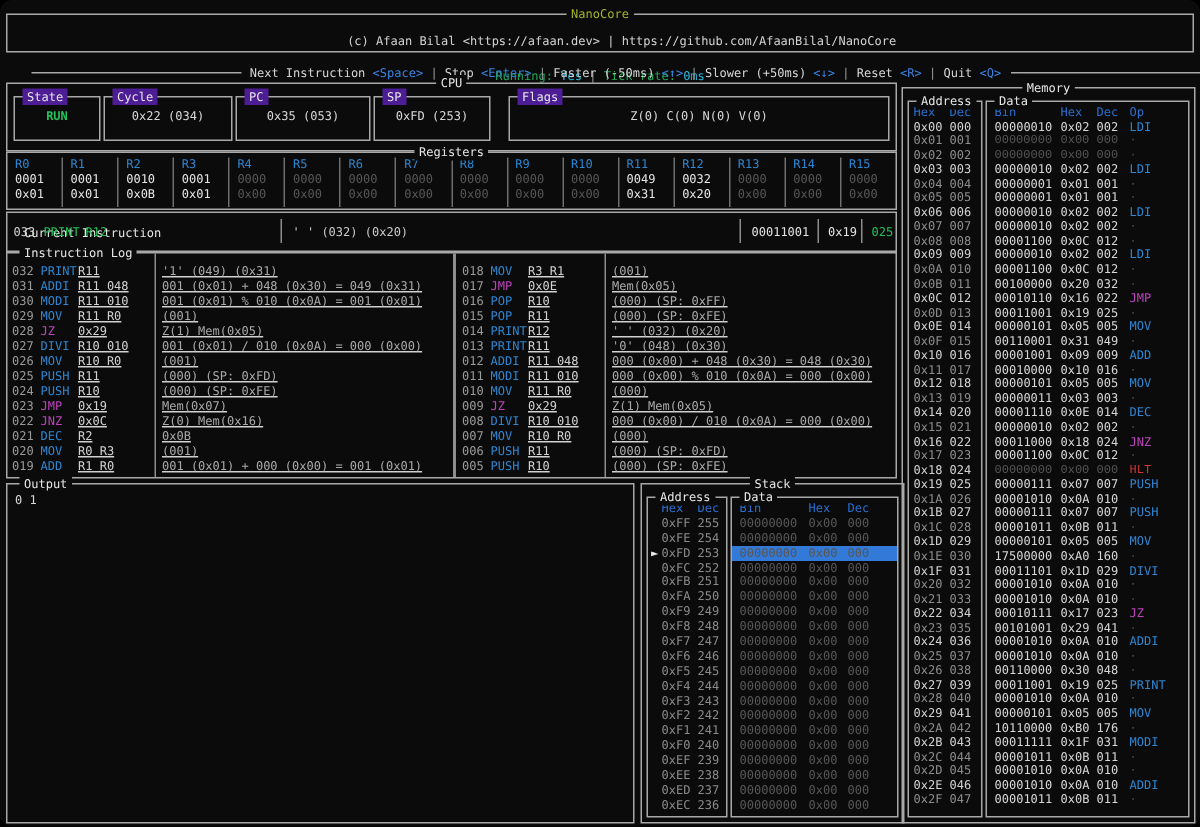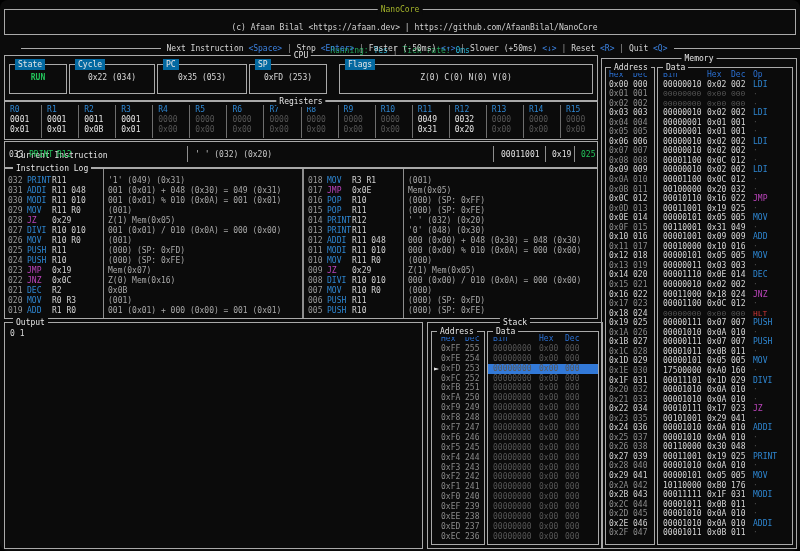--- a/index.html
+++ b/index.html
@@ -17,39 +17,39 @@
   #header-box{left:4px;top:9px;width:790px;height:24px;}
   #header-box .line{line-height:11px;padding-top:1px;white-space:pre;}
   
   #control-bar{position:absolute;left:21px;top:43px;width:792px;height:11px;display:flex;align-items:center;white-space:pre;}
   #control-bar .hline{flex:1;border-top:1px solid #a9a9a9;height:0;}
   #controls{padding:0 6px;}
   .clabel{color:#d6d6d6;} .ckey{color:#3c82e0;} .csep{color:#9a9a9a;}
   
   #cpu-box{left:4px;top:55px;width:592px;height:44px;}
   .cpusub{position:absolute;top:8px;height:28px;border:1px solid #a9a9a9;}
-  .cpusub>.title{position:absolute;top:-6px;left:5px;background:#0369a1;padding:0 3px;line-height:11px;color:#e6e6e6;}
+  .cpusub>.title{position:absolute;top:-6px;left:5px;background:#4c1d95;padding:0 3px;line-height:11px;color:#e6e6e6;}
   .cval{text-align:center;line-height:25px;white-space:pre;color:#d8d8d8;}
   #sub-state{left:4px;width:56px;} #sub-cycle{left:64px;width:84px;}
   #sub-pc{left:152px;width:88px;} #sub-sp{left:244px;width:76px;} #sub-flags{left:334px;width:252px;}
   #sub-state .cval{color:#23c25a;font-weight:bold;}
   
   #registers-box{left:4px;top:101px;width:592px;height:37px;}
   #reg-cols{display:flex;height:33px;padding-top:3px;}
   .regcol{flex:1;border-right:1px solid #6e6e6e;padding-left:5px;line-height:10px;white-space:pre;}
   .regcol:last-child{border-right:none;}
   .regname{color:#2e86d1;}
   .regval{color:#e4e4e4;} .regval.dim{color:#565656;}
   
   #curinstr-box{left:4px;top:141px;width:592px;height:25px;}
   #curinstr-box span{position:absolute;top:8px;white-space:pre;}
   .civ{position:absolute;top:4px;width:1px;height:16px;background:#8d8d8d;}
   
   #log-box{left:4px;top:168px;width:592px;height:149px;}
-  .logcol{position:absolute;top:7px;}
+  .logcol{position:absolute;top:7px;text-decoration:underline;}
   .lrow{height:10px;line-height:10px;white-space:pre;overflow:hidden;}
   .lidx{display:inline-block;width:19px;color:#9a9a9a;}
   .lop{display:inline-block;width:25px;color:#2e86d1;}
   .lop.jump{color:#bb44bb;}
   .largs{color:#d2d2d2;}
   .ldesc{color:#a9a9a9;}
   .vdiv{position:absolute;top:0;bottom:0;width:1px;background:#8d8d8d;}
   
   #output-box{left:4px;top:322px;width:417px;height:225px;}
   #output-text{padding:6px 0 0 5px;white-space:pre;color:#d8d8d8;}
@@ -126,21 +126,21 @@
       <span class="title">Flags</span>
       <div class="cval">Z(0) C(0) N(0) V(0)</div>
     </div>
   </div>
 
   <div class="box tc" id="registers-box">
     <span class="title">Registers</span>
     <div id="reg-cols">
         <div class="regcol"><div class="regname">R0</div><div class="regval">0001</div><div class="regval">0x01</div></div>
         <div class="regcol"><div class="regname">R1</div><div class="regval">0001</div><div class="regval">0x01</div></div>
-        <div class="regcol"><div class="regname">R2</div><div class="regval">0011</div><div class="regval">0x0B</div></div>
+        <div class="regcol"><div class="regname">R2</div><div class="regval">0010</div><div class="regval">0x0B</div></div>
         <div class="regcol"><div class="regname">R3</div><div class="regval">0001</div><div class="regval">0x01</div></div>
         <div class="regcol"><div class="regname">R4</div><div class="regval dim">0000</div><div class="regval dim">0x00</div></div>
         <div class="regcol"><div class="regname">R5</div><div class="regval dim">0000</div><div class="regval dim">0x00</div></div>
         <div class="regcol"><div class="regname">R6</div><div class="regval dim">0000</div><div class="regval dim">0x00</div></div>
         <div class="regcol"><div class="regname">R7</div><div class="regval dim">0000</div><div class="regval dim">0x00</div></div>
         <div class="regcol"><div class="regname">R8</div><div class="regval dim">0000</div><div class="regval dim">0x00</div></div>
         <div class="regcol"><div class="regname">R9</div><div class="regval dim">0000</div><div class="regval dim">0x00</div></div>
         <div class="regcol"><div class="regname">R10</div><div class="regval dim">0000</div><div class="regval dim">0x00</div></div>
         <div class="regcol"><div class="regname">R11</div><div class="regval">0049</div><div class="regval">0x31</div></div>
         <div class="regcol"><div class="regname">R12</div><div class="regval">0032</div><div class="regval">0x20</div></div>

